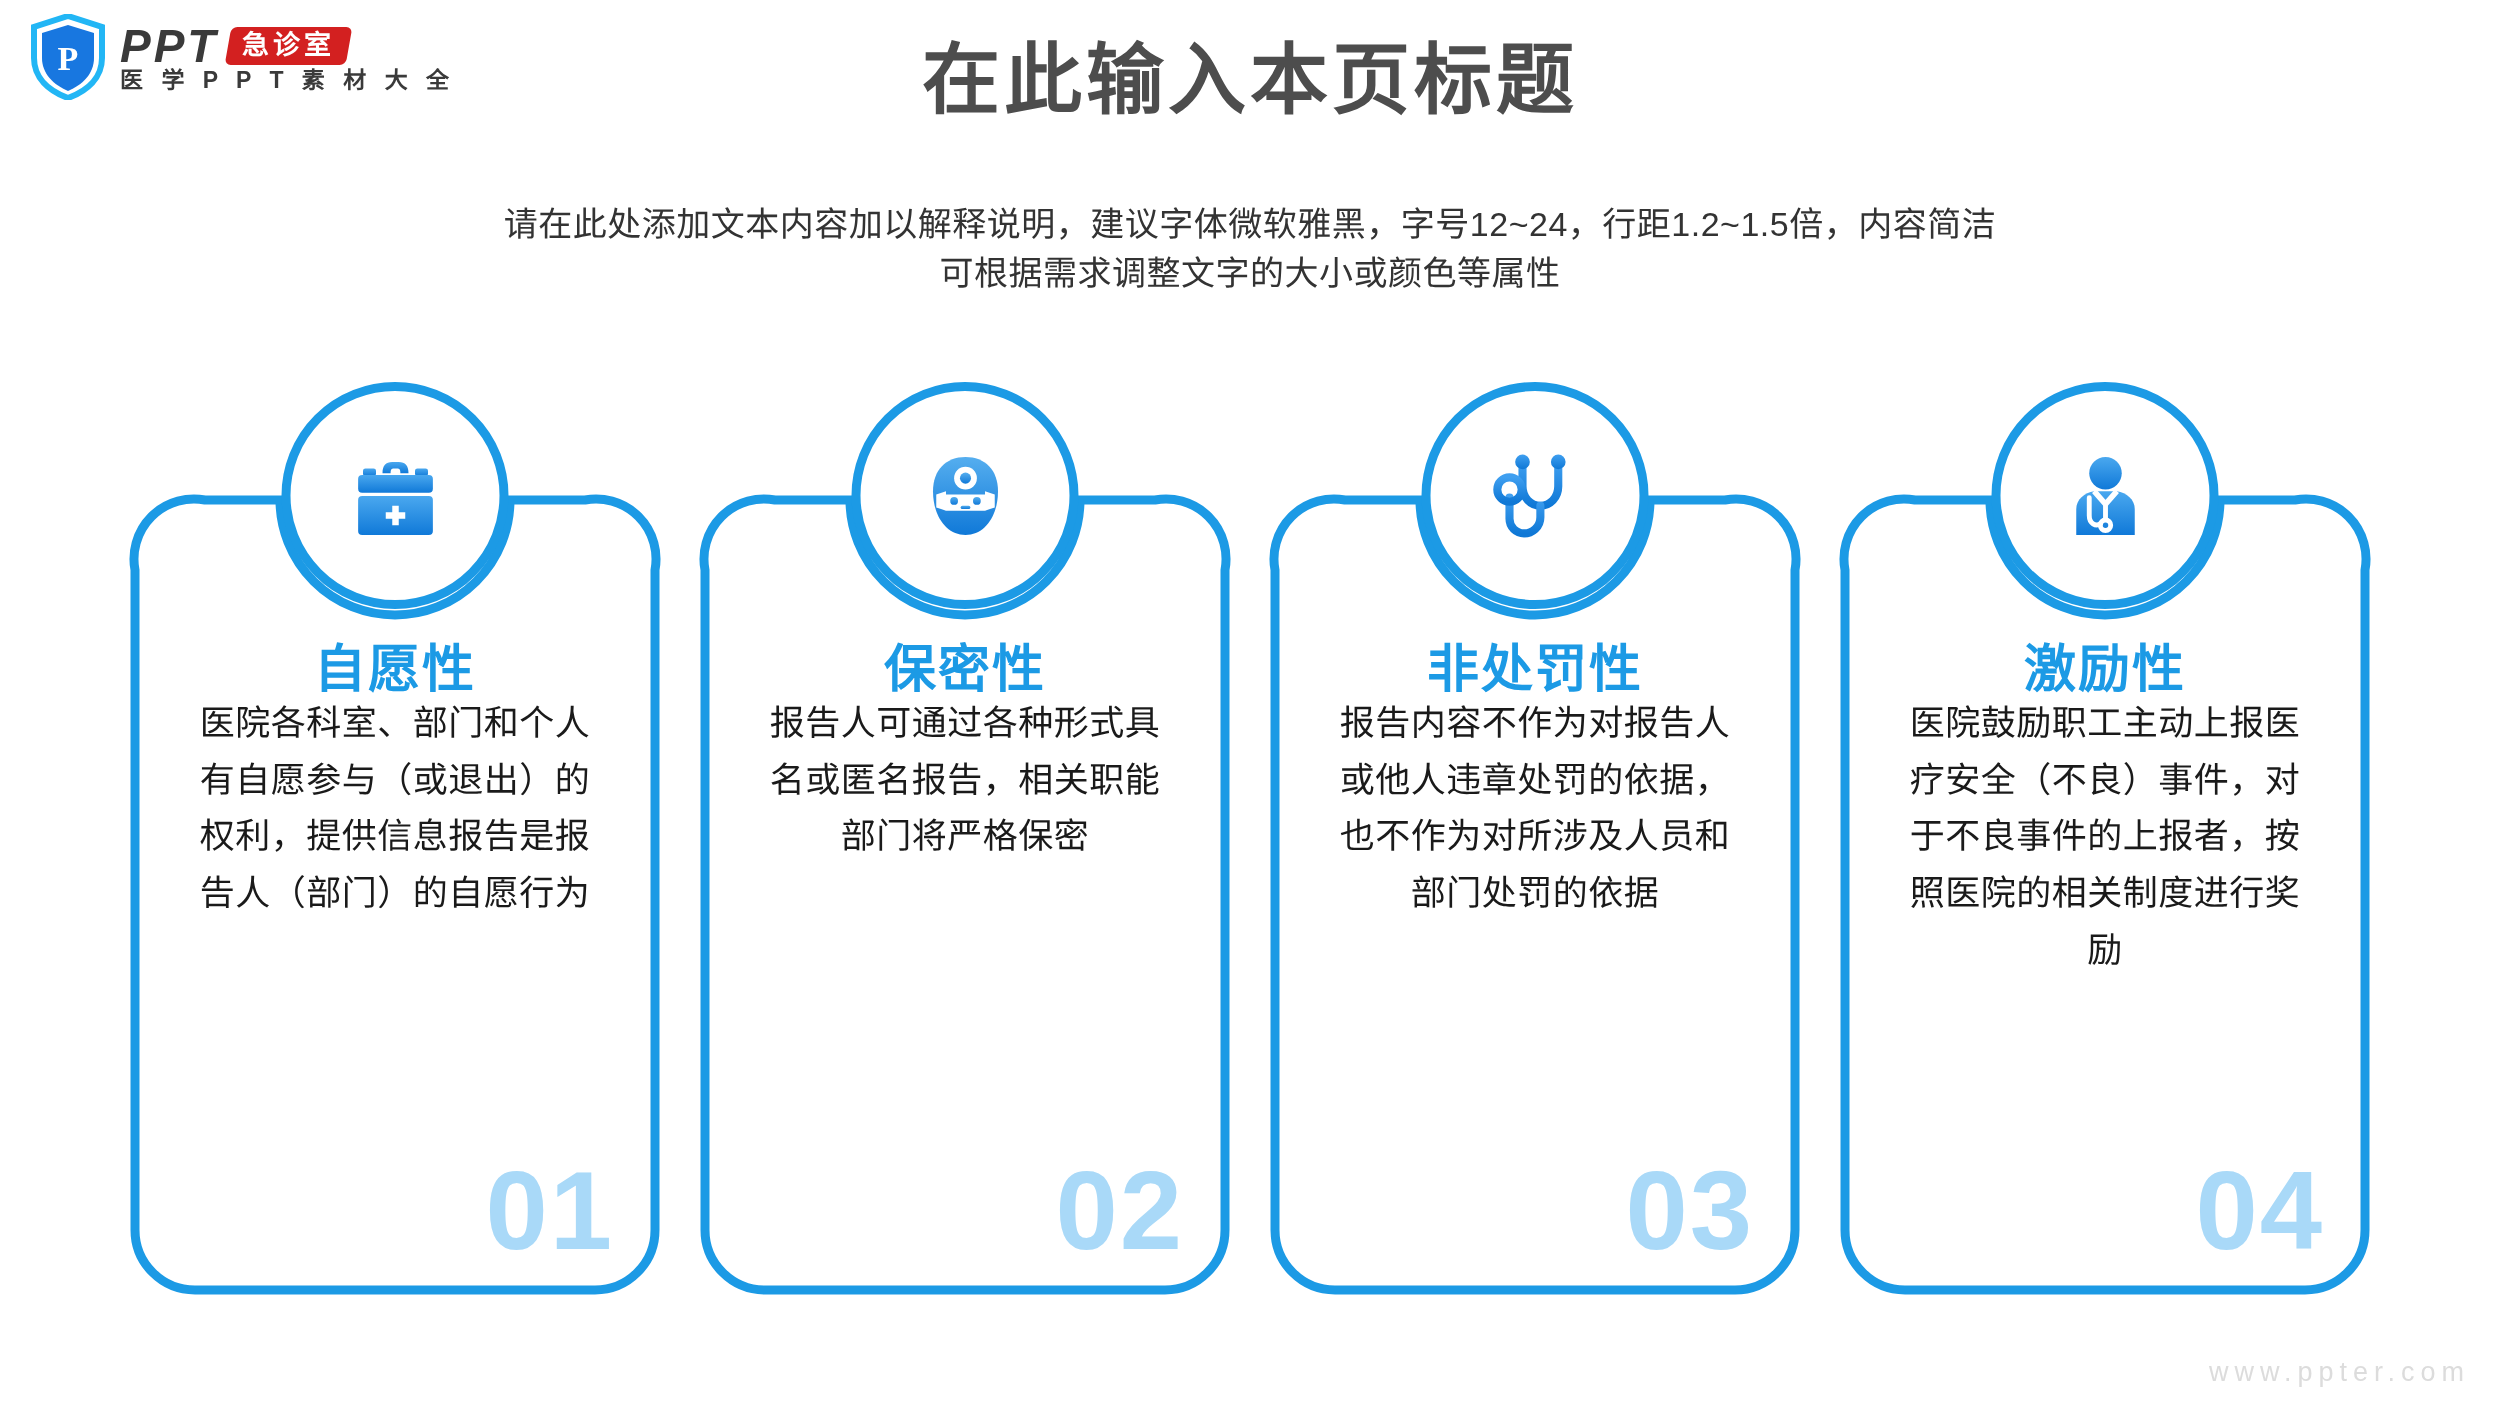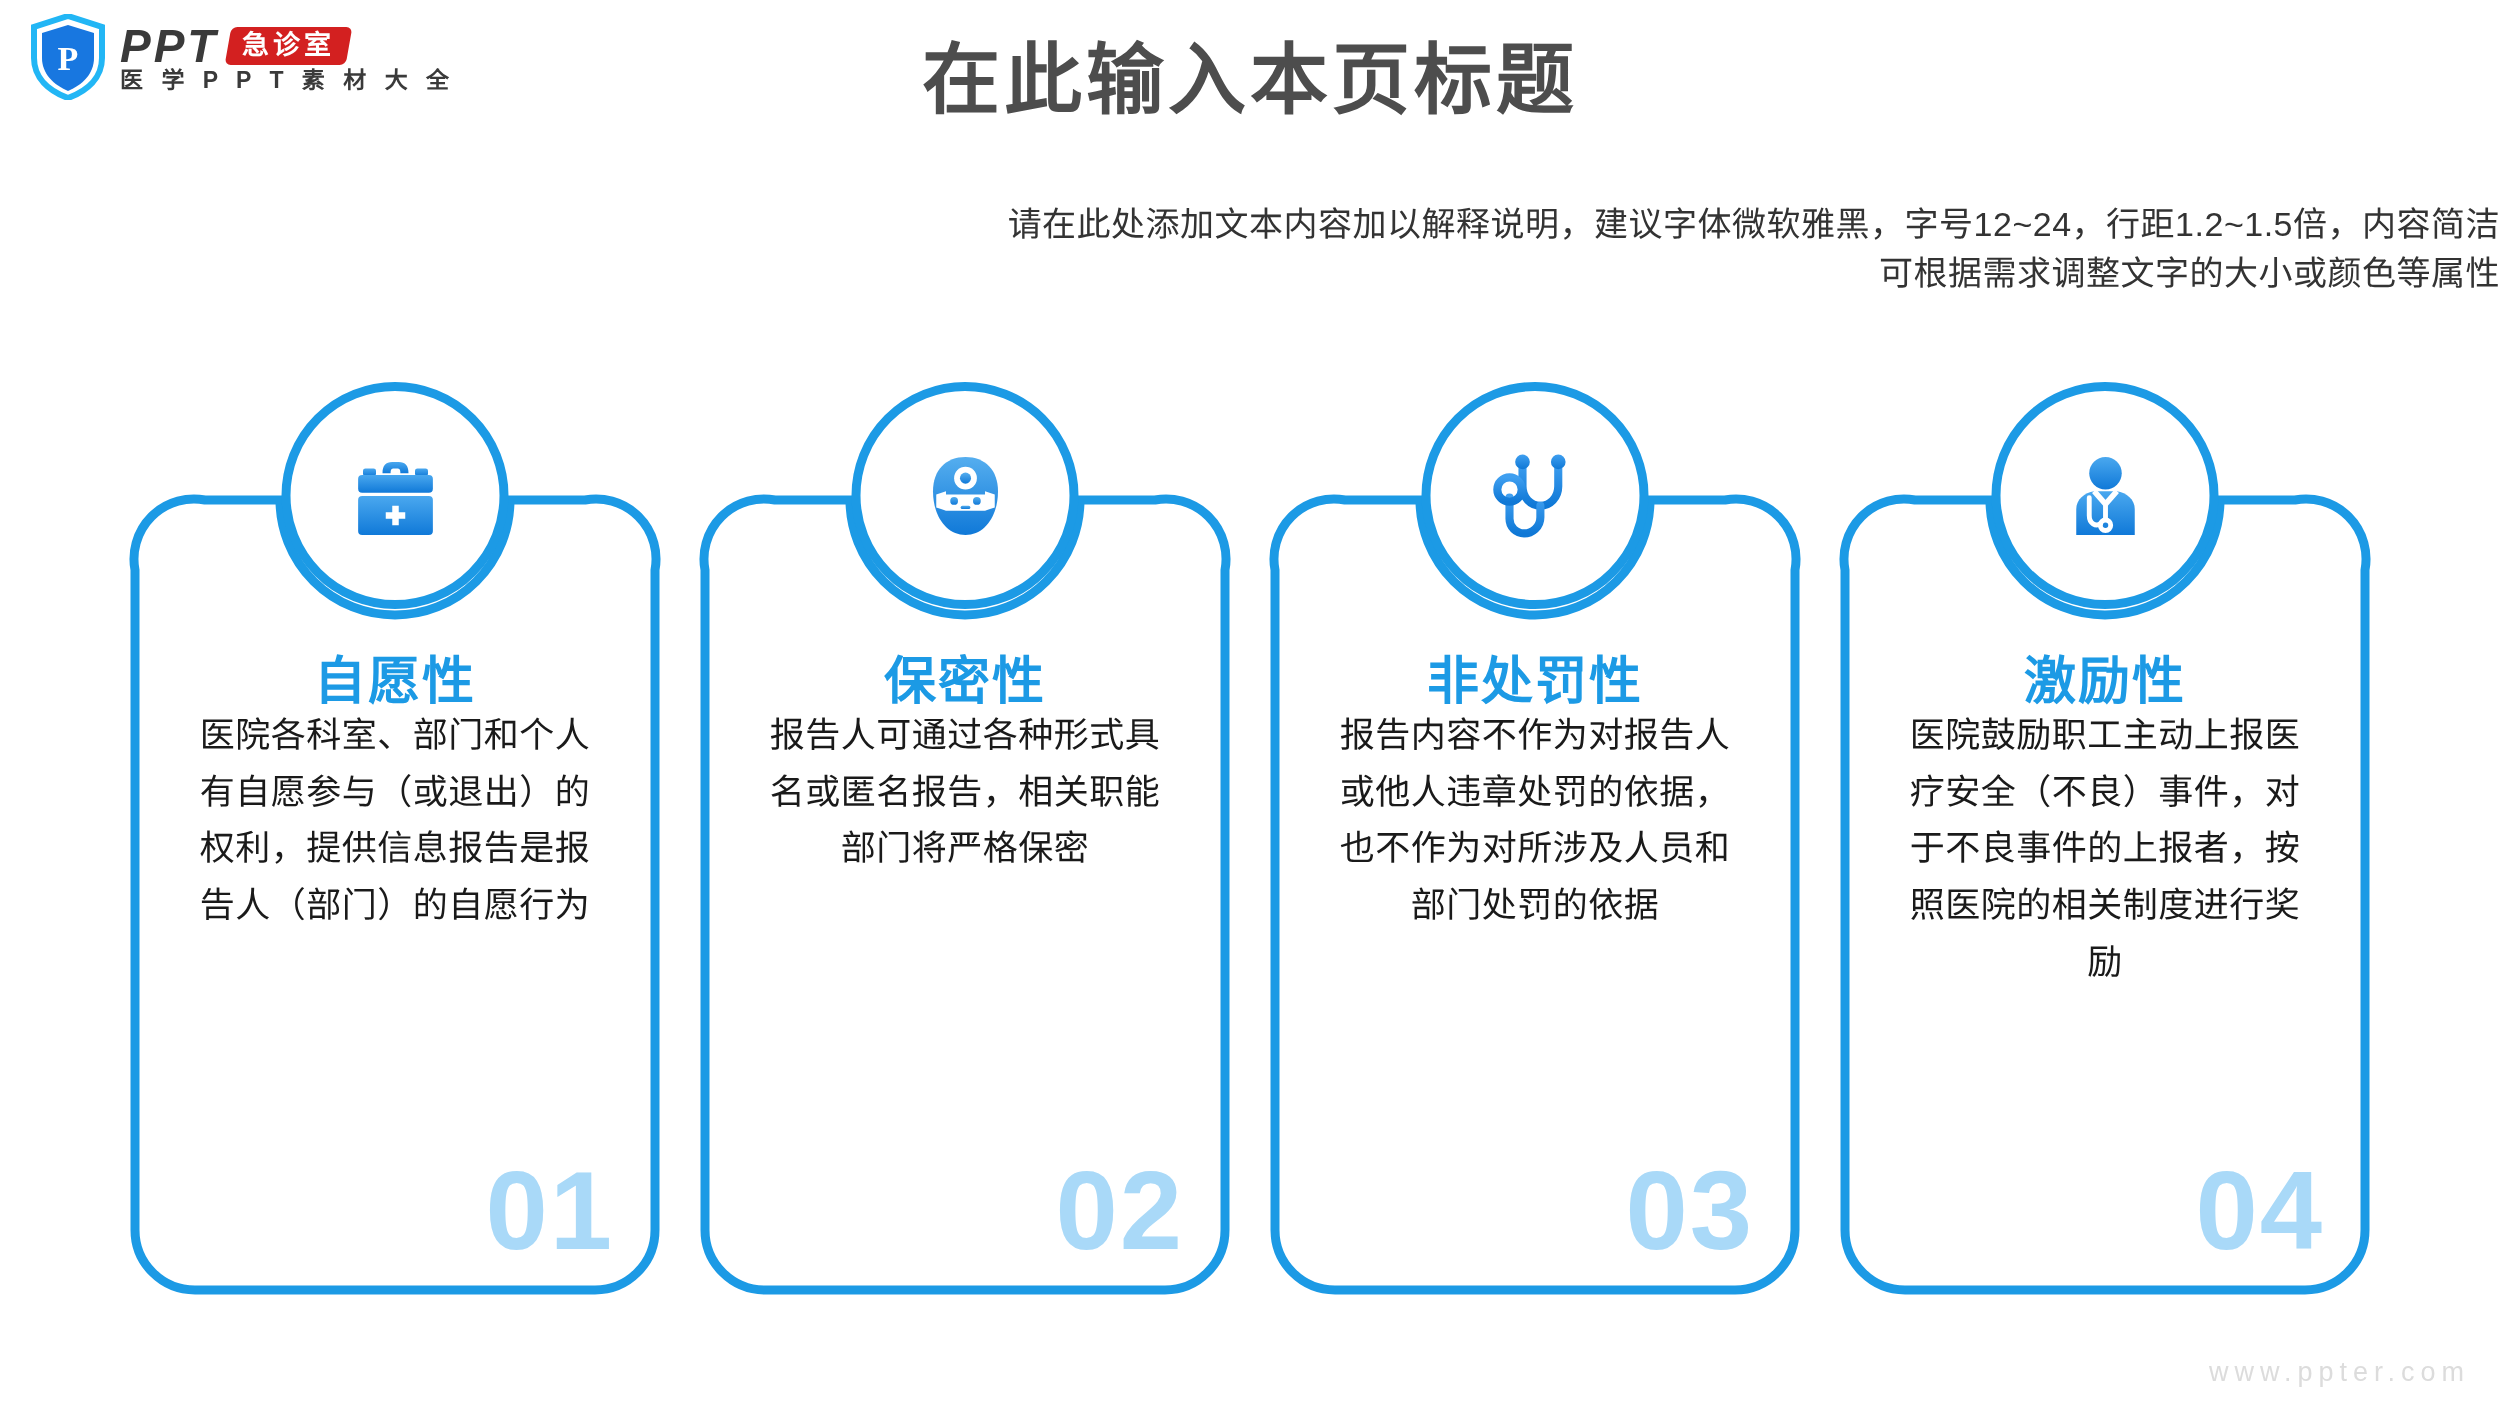--- a/index.html
+++ b/index.html
@@ -66,21 +66,21 @@
     font-size: 78px;
     font-weight: 800;
     color: #4d4d4d;
     letter-spacing: 4px;
     line-height: 1.08;
   }
   .page-subtitle {
     position: absolute;
     left: 0; right: 0;
     top: 200px;
-    text-align: right;
+    text-align: center;
     font-size: 34px;
     color: #333333;
     line-height: 1.45;
     letter-spacing: 0.5px;
   }
 
   
   .cards {
     position: absolute;
     left: 130px;
@@ -98,21 +98,21 @@
   .card-frame {
     position: absolute;
     inset: 0;
     width: 100%;
     height: 100%;
     overflow: visible;
   }
   .card-inner {
     position: absolute;
     left: 0; right: 0;
-    top: 12px;
+    top: 0;
     height: 100%;
     padding: 0 38px;
     box-sizing: border-box;
     display: flex;
     flex-direction: column;
     align-items: center;
   }
   .card-heading {
     margin-top: 148px;
     font-size: 52px;

